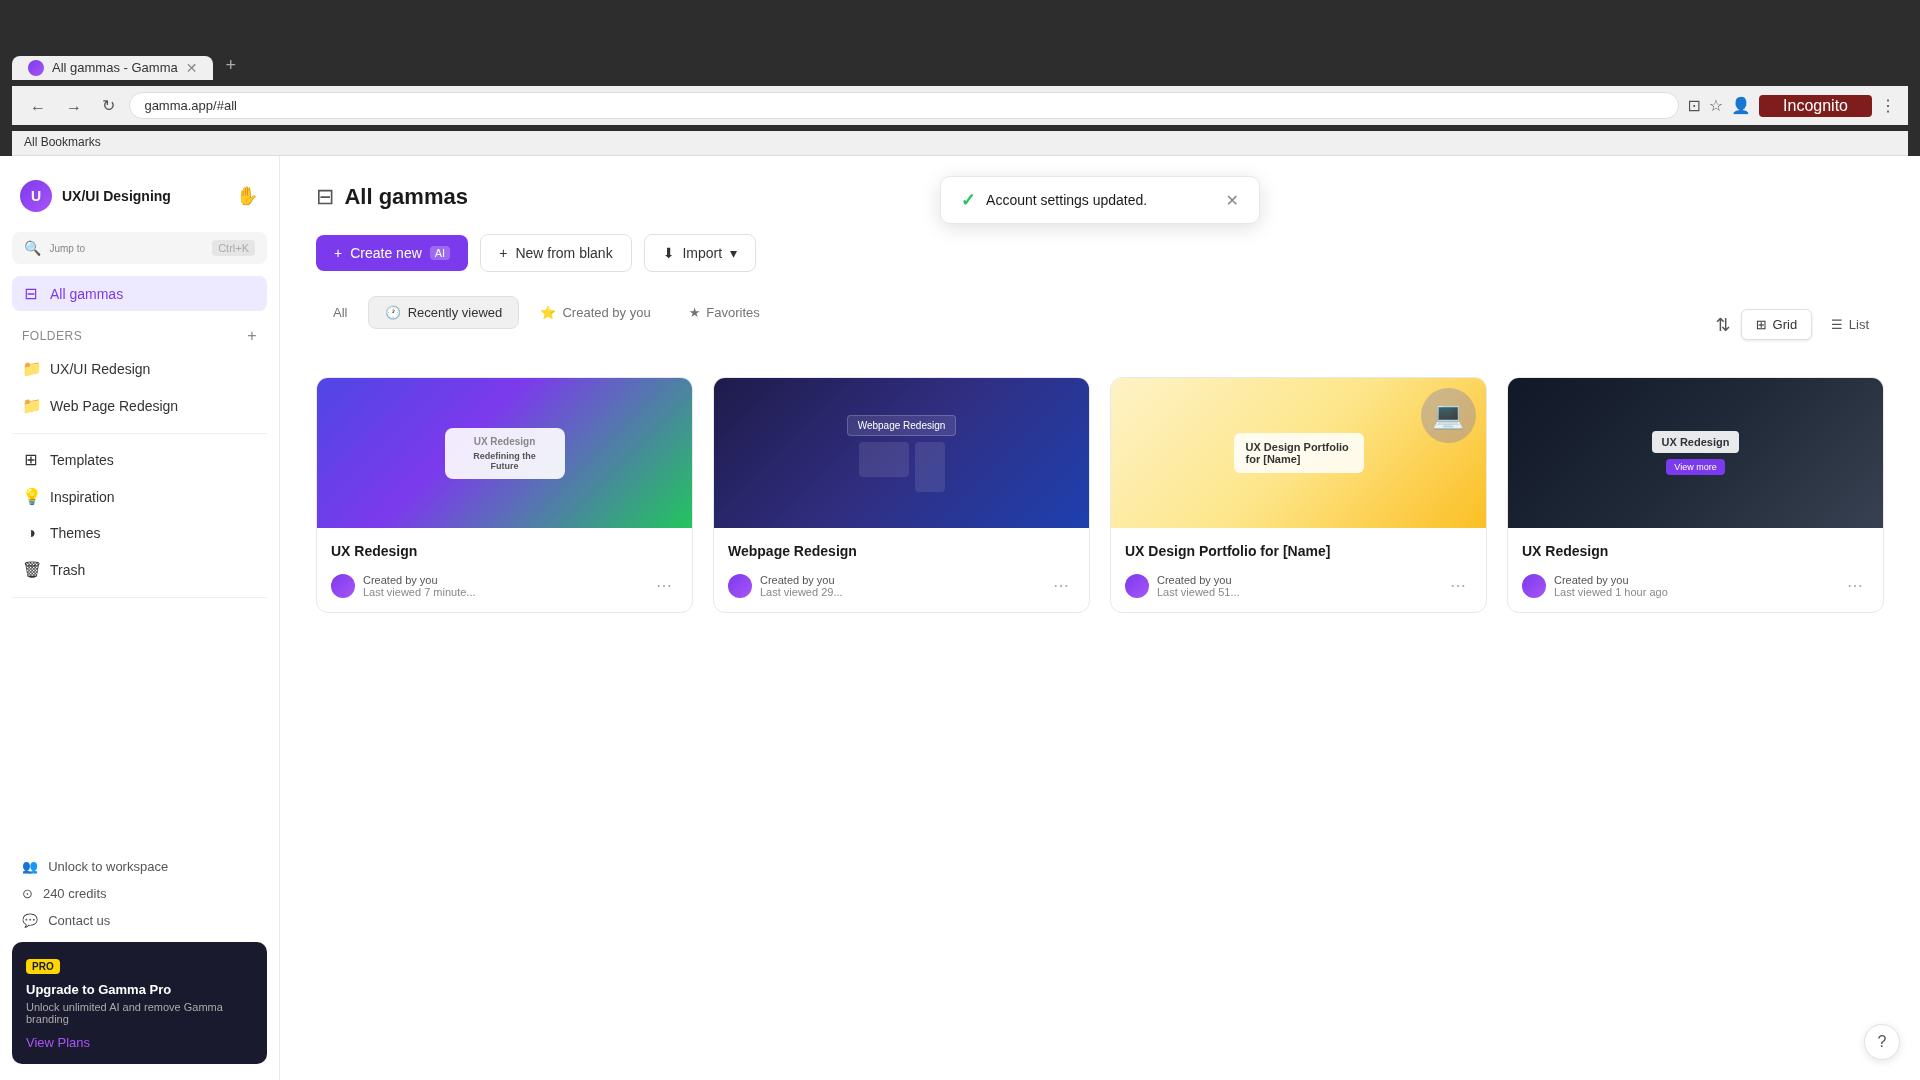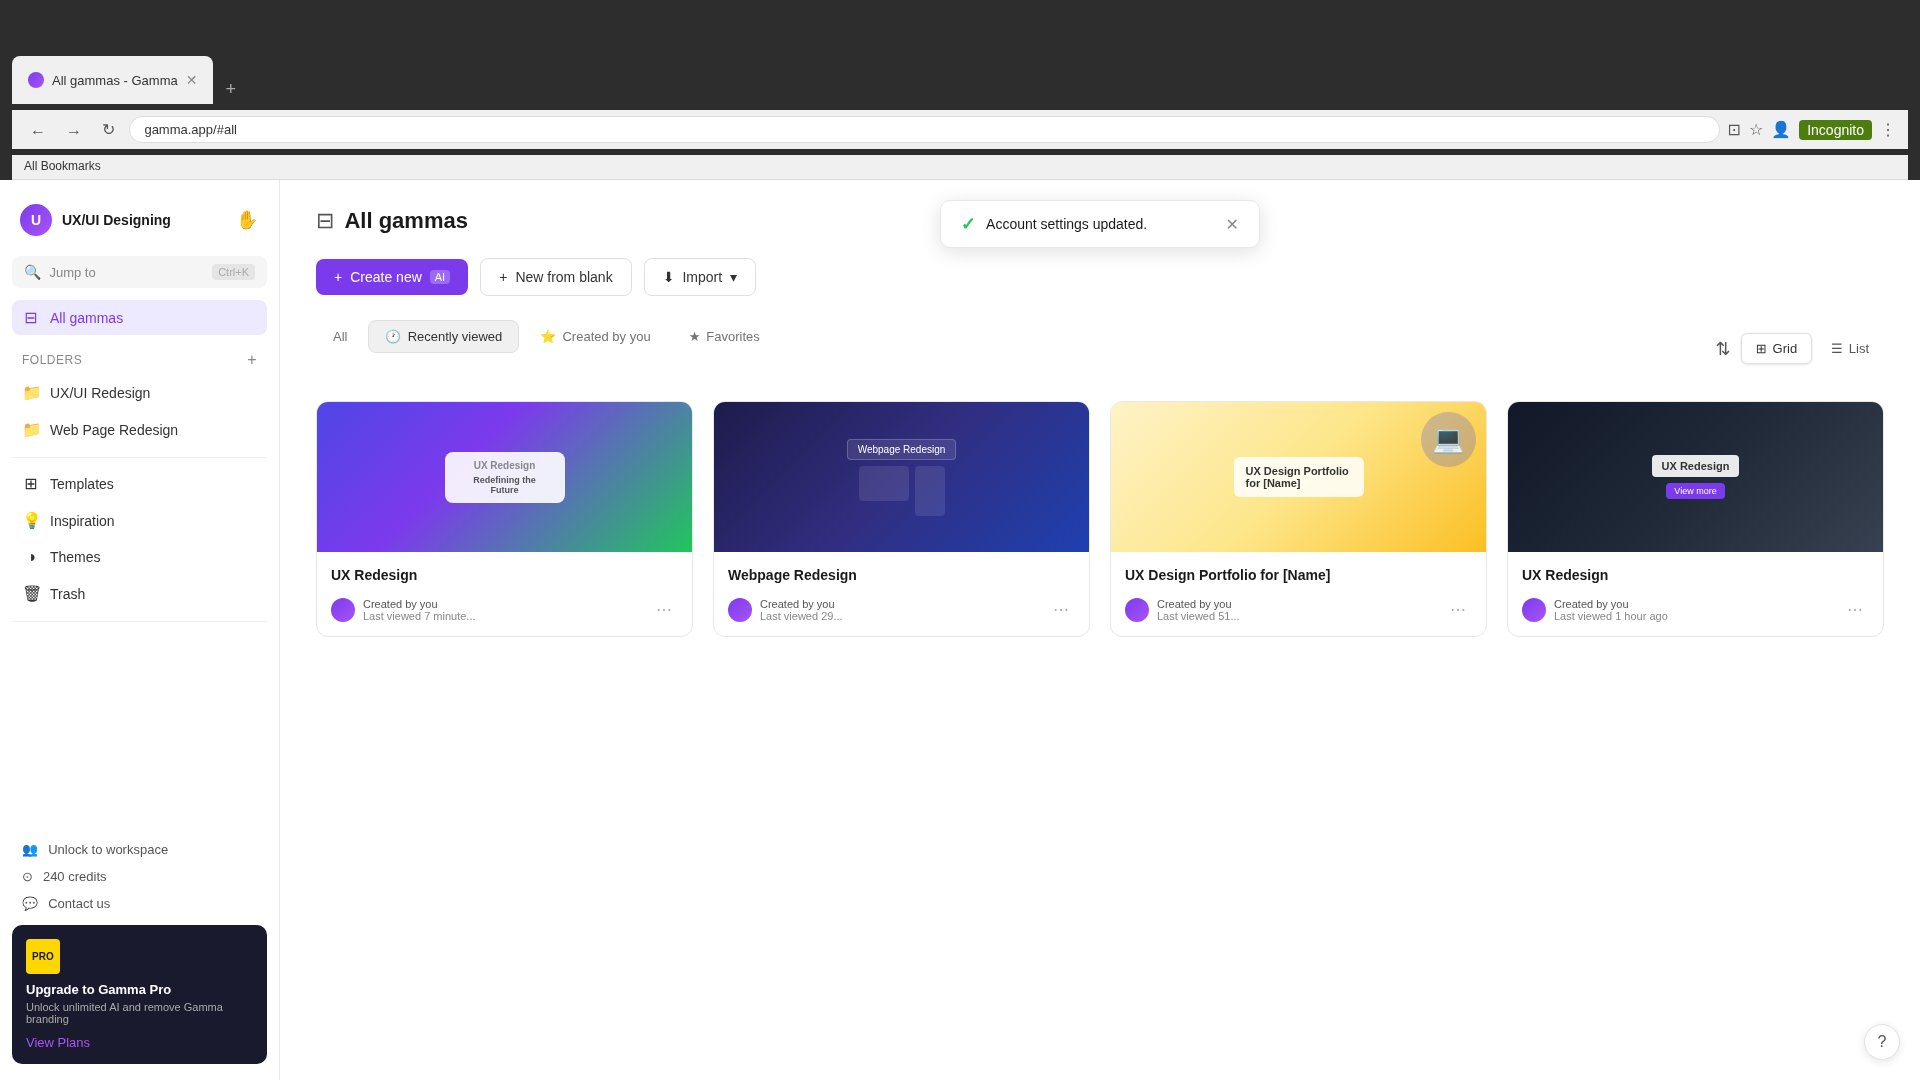--- a/index.html
+++ b/index.html
@@ -1,57 +1,57 @@
 <!DOCTYPE html>
 <html><head>
   <meta charset="utf-8">
   <style>
     * { box-sizing: border-box; margin: 0; padding: 0; }
     body { font-family: -apple-system, BlinkMacSystemFont, 'Segoe UI', sans-serif; background: #f5f5f5; display: flex; flex-direction: column; height: 100vh; overflow: hidden; }
 
     
     .browser-chrome { background: #2d2d2d; padding: 8px 12px 0; display: flex; flex-direction: column; gap: 6px; }
     .browser-tabs { display: flex; align-items: flex-end; gap: 4px; }
-    .browser-tab { background: #3c3c3c; color: #ccc; padding: 16px 16px; border-radius: 8px 8px 0 0; display: flex; align-items: flex-end; gap: 8px; font-size: 13px; min-width: 200px; margin-top: 48px; }
+    .browser-tab { background: #3c3c3c; color: #ccc; padding: 4px 16px; border-radius: 8px 8px 0 0; display: flex; align-items: flex-start; gap: 8px; font-size: 13px; min-width: 200px; margin-top: 48px; }
     .browser-tab.active { background: #f0f0f0; color: #333; }
     .tab-favicon { width: 16px; height: 16px; border-radius: 50%; background: linear-gradient(135deg, #7c3aed, #a855f7); display: inline-block; }
     .tab-close { margin-left: auto; color: #888; cursor: pointer; font-size: 14px; }
     .new-tab-btn { color: #aaa; font-size: 18px; padding: 4px 8px; cursor: pointer; }
     .browser-toolbar { background: #f0f0f0; display: flex; align-items: center; gap: 8px; padding: 6px 12px; }
     .nav-btn { background: none; border: none; color: #555; font-size: 16px; cursor: pointer; padding: 4px 6px; }
     .nav-btn:disabled { color: #bbb; }
     .address-bar { flex: 1; background: white; border: 1px solid #ddd; border-radius: 20px; padding: 5px 14px; font-size: 13px; color: #333; display: flex; align-items: center; gap: 8px; }
     .address-text { color: #333; font-size: 13px; }
     .toolbar-icons { display: flex; gap: 8px; align-items: center; color: #555; font-size: 16px; }
-    .incognito-badge { background: #4d7c0f; color: white; font-size: 14px; padding: 2px 8px; border-radius: 4px; }
+    .incognito-badge { background: #7f1d1d; color: white; font-size: 16px; padding: 2px 24px; border-radius: 4px; }
     .bookmarks-bar { background: #f0f0f0; padding: 4px 12px 6px; font-size: 12px; color: #333; border-bottom: 1px solid #ddd; }
 
     
     .app-container { display: flex; flex: 1; overflow: hidden; }
 
     
     .sidebar { width: 280px; background: white; border-right: 1px solid #e8e8e8; display: flex; flex-direction: column; padding: 16px 12px; overflow-y: auto; flex-shrink: 0; }
     .workspace-header { display: flex; align-items: center; gap: 10px; padding: 8px; margin-bottom: 12px; cursor: pointer; }
     .workspace-avatar { width: 32px; height: 32px; border-radius: 50%; background: linear-gradient(135deg, #7c3aed, #a855f7); color: white; display: flex; align-items: center; justify-content: center; font-size: 14px; font-weight: 600; flex-shrink: 0; }
     .workspace-name { font-size: 14px; font-weight: 600; color: #1a1a1a; flex: 1; }
     .workspace-action { color: #888; font-size: 18px; }
     .search-bar { display: flex; align-items: center; gap: 8px; background: #f5f5f5; border-radius: 8px; padding: 8px 12px; margin-bottom: 12px; cursor: pointer; }
     .search-icon { color: #888; font-size: 14px; }
-    .search-text { color: #888; font-size: 13px; flex: 1; }
+    .search-text { color: #888; font-size: 10px; flex: 1; }
     .search-shortcut { color: #aaa; font-size: 11px; background: #e5e5e5; padding: 2px 6px; border-radius: 4px; }
     .nav-item { display: flex; align-items: center; gap: 10px; padding: 8px 10px; border-radius: 8px; cursor: pointer; font-size: 14px; color: #333; margin-bottom: 2px; }
     .nav-item.active { background: #ede9fe; color: #7c3aed; font-weight: 500; }
     .nav-item-icon { width: 18px; text-align: center; font-size: 16px; }
     .section-header { display: flex; align-items: center; justify-content: space-between; padding: 6px 10px; color: #888; font-size: 12px; font-weight: 400; margin-top: 8px; margin-bottom: 0; text-transform: uppercase; letter-spacing: 0.5px; }
     .add-folder-btn { color: #888; font-size: 16px; cursor: pointer; }
     .sidebar-divider { border: none; border-top: 1px solid #f0f0f0; margin: 8px 0; }
     .sidebar-bottom { margin-top: auto; padding-top: 12px; }
     .credits-item { display: flex; align-items: center; gap: 10px; padding: 6px 10px; font-size: 13px; color: #555; cursor: pointer; }
     .pro-upgrade { background: #1a1a2e; border-radius: 10px; padding: 14px; margin-top: 8px; }
-    .pro-badge { background: #ffd700; color: #1a1a2e; font-size: 10px; font-weight: 700; padding: 12px 6px; border-radius: 4px; display: inline-block; margin-bottom: 8px; }
+    .pro-badge { background: #ffd700; color: #1a1a2e; font-size: 10px; font-weight: 700; padding: 2px 6px; border-radius: 4px; display: inline-block; margin-bottom: 8px; }
     .pro-title { color: white; font-size: 13px; font-weight: 600; margin-bottom: 4px; }
     .pro-desc { color: #aaa; font-size: 11px; margin-bottom: 10px; }
     .pro-btn { color: #a855f7; font-size: 13px; font-weight: 500; cursor: pointer; }
 
     
     .main-content { flex: 1; overflow-y: auto; background: white; padding: 28px 36px; position: relative; }
     .page-header { display: flex; align-items: center; gap: 10px; margin-bottom: 24px; }
     .page-icon { font-size: 22px; color: #555; }
     .page-title { font-size: 22px; font-weight: 700; color: #1a1a1a; }
 

